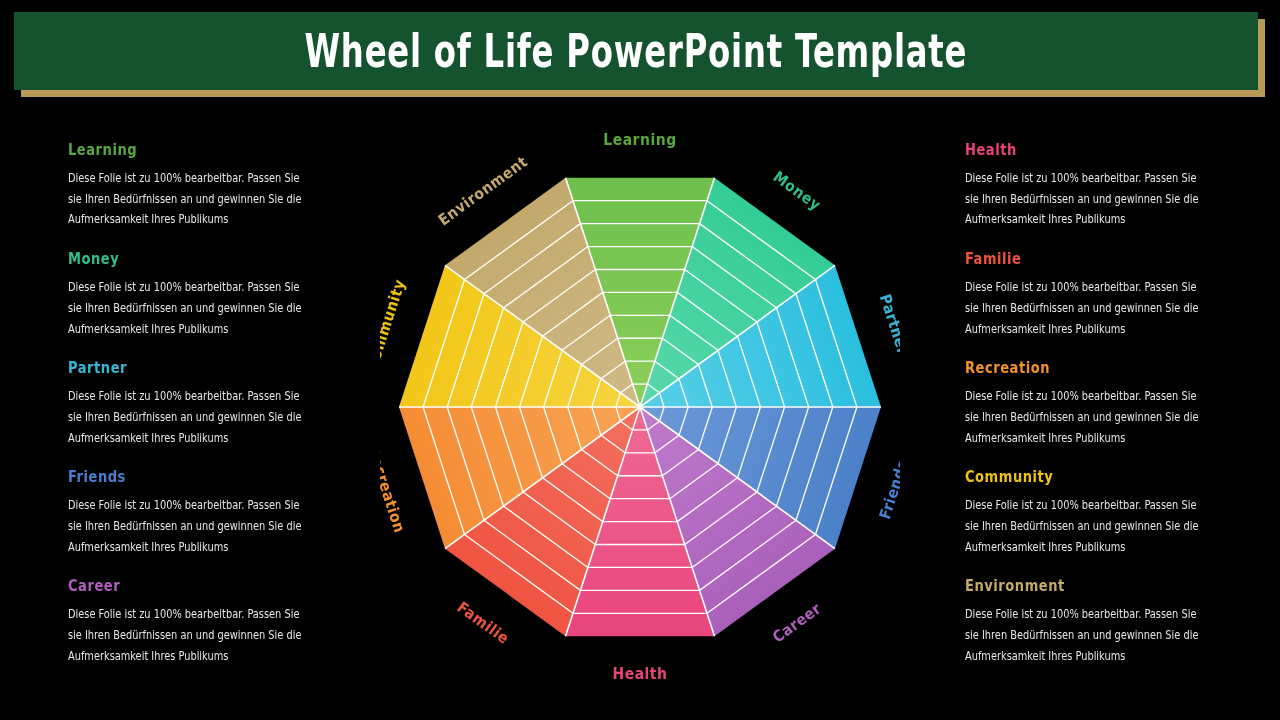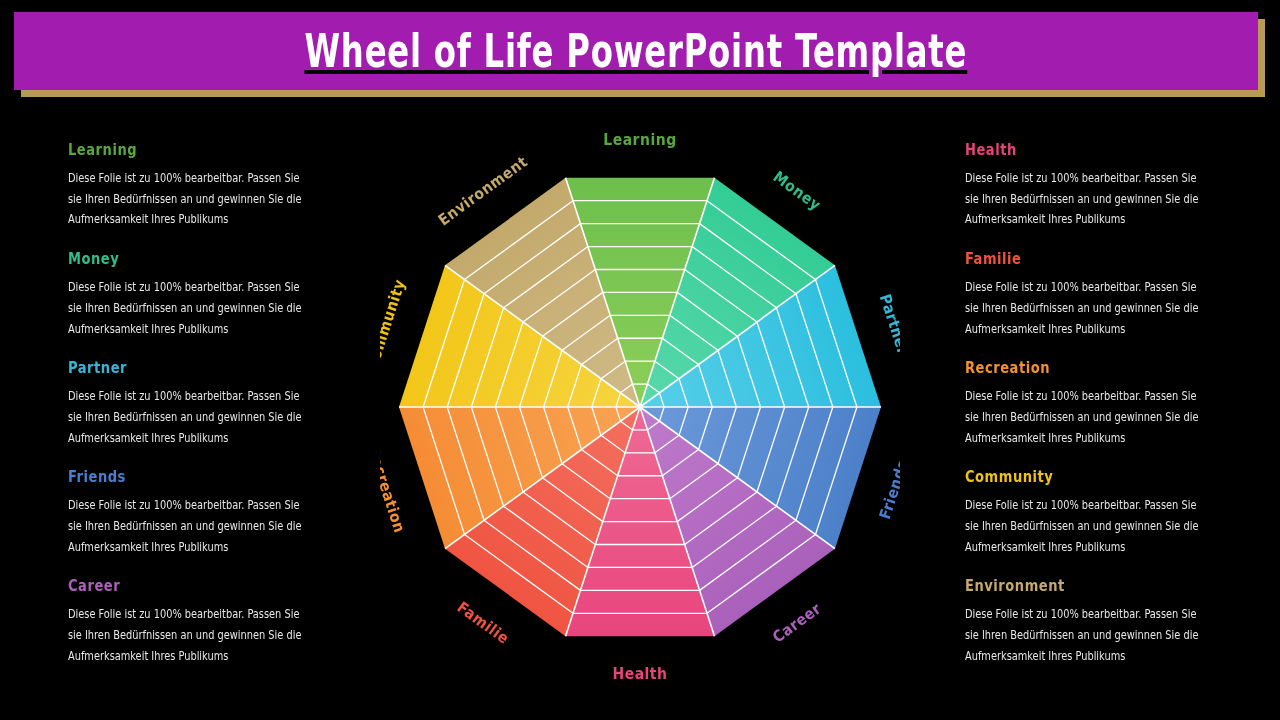--- a/index.html
+++ b/index.html
@@ -89,21 +89,21 @@
     font-family: "DejaVu Sans Condensed", "Liberation Sans Narrow", "Liberation Sans", sans-serif;
     font-weight: bold;
     font-size: 15.5px;
     letter-spacing: 0.5px;
   }
 </style>
 </head>
 <body style="background: rgb(0, 0, 0);">
 
 <div id="banner-shadow" style="background: rgb(183, 154, 85);"></div>
-<div id="banner" style="background: #a21caf; text-decoration: underline;">
+<div id="banner" style="background: #14532d;">
   <div id="banner-title" style="color: rgb(255, 255, 255);">Wheel of Life PowerPoint Template</div>
 </div>
 
 <div id="col-left" class="col">
   <div class="block">
     <div class="block-heading" style="color: rgb(89, 168, 63);">Learning</div>
     <div class="block-body" style="color: rgb(232, 232, 232);">Diese Folie ist zu 100% bearbeitbar. Passen Sie sie Ihren Bedürfnissen an und gewinnen Sie die Aufmerksamkeit Ihres Publikums</div>
   </div>
   <div class="block">
     <div class="block-heading" style="color: rgb(47, 191, 142);">Money</div>

